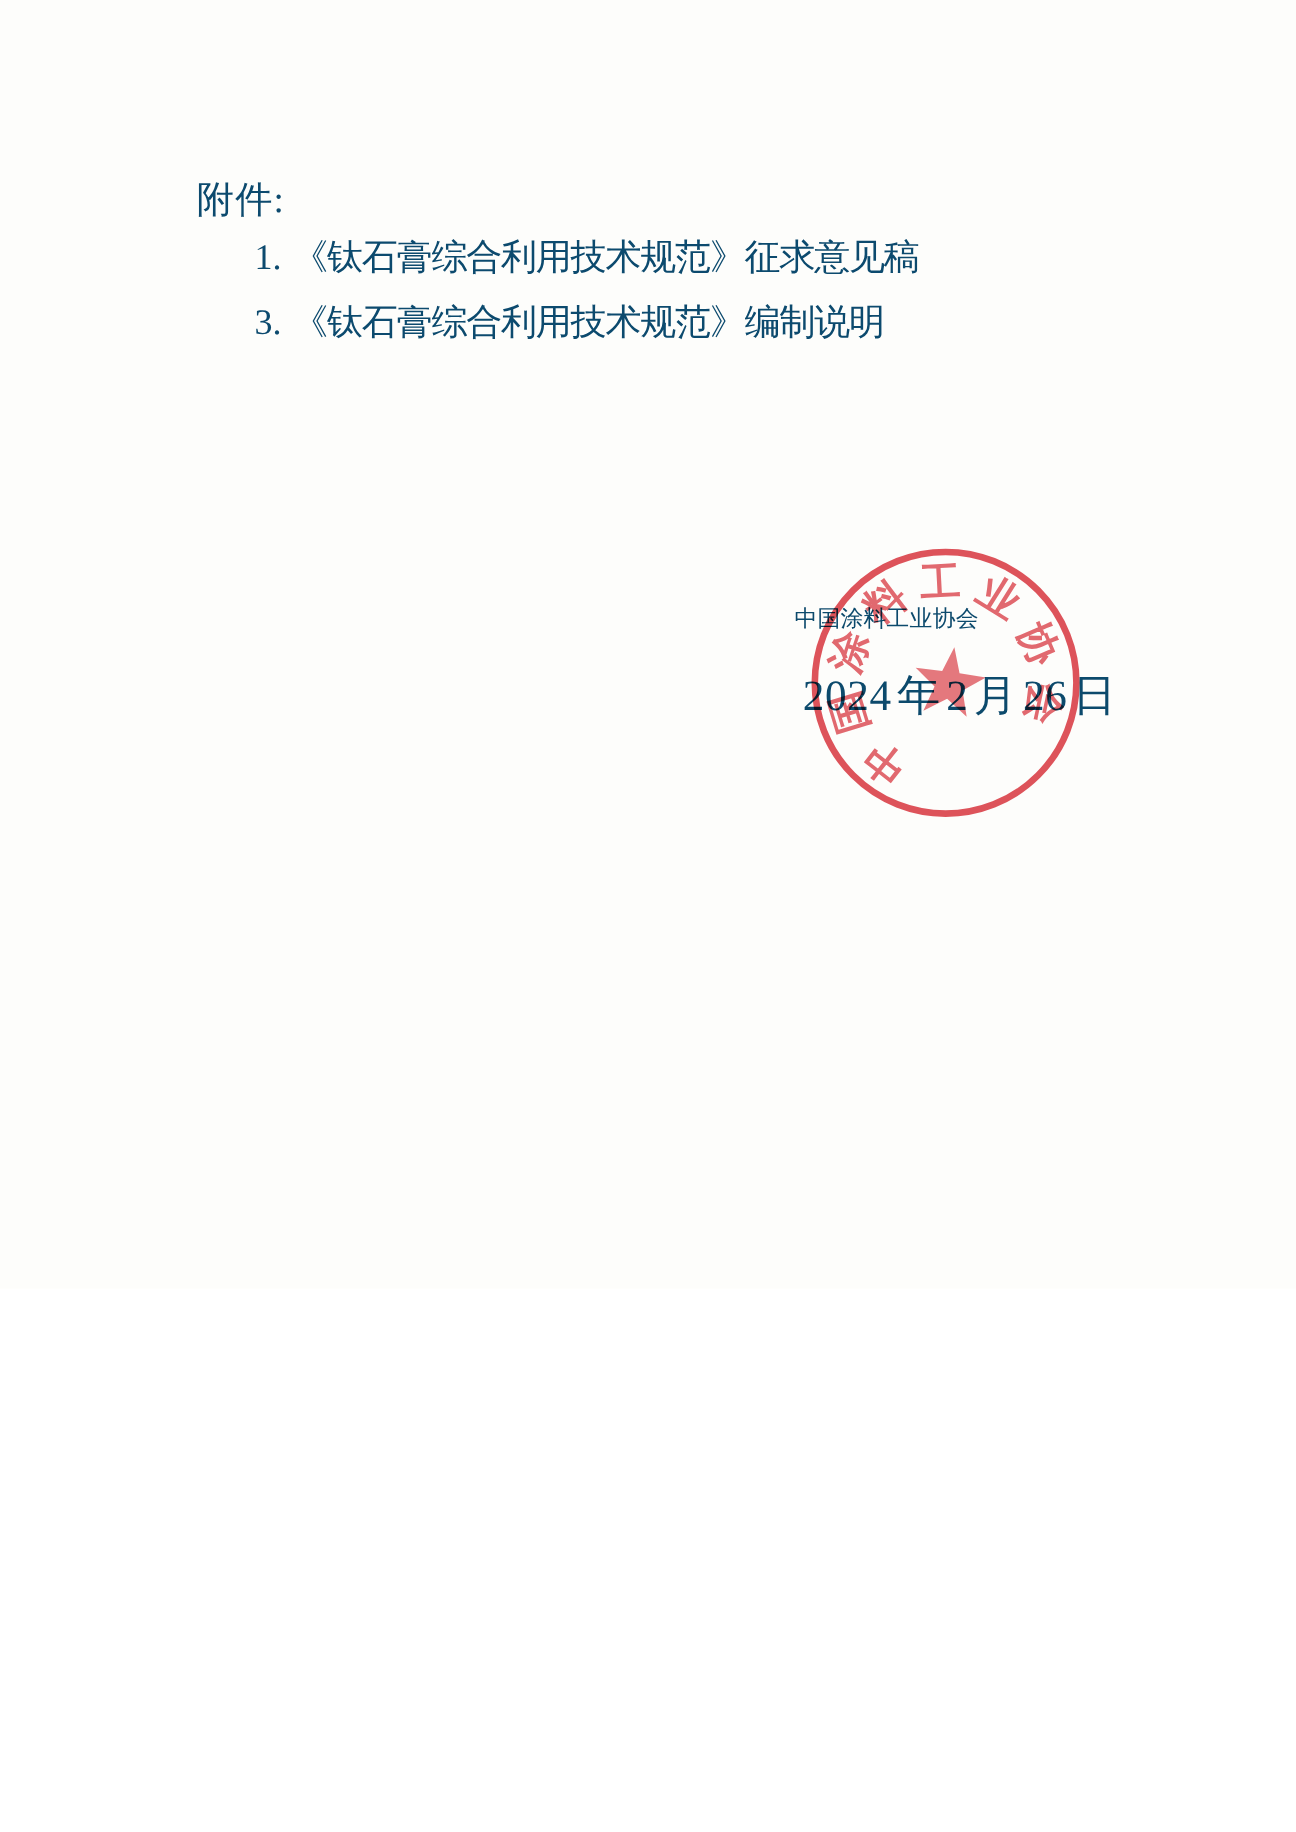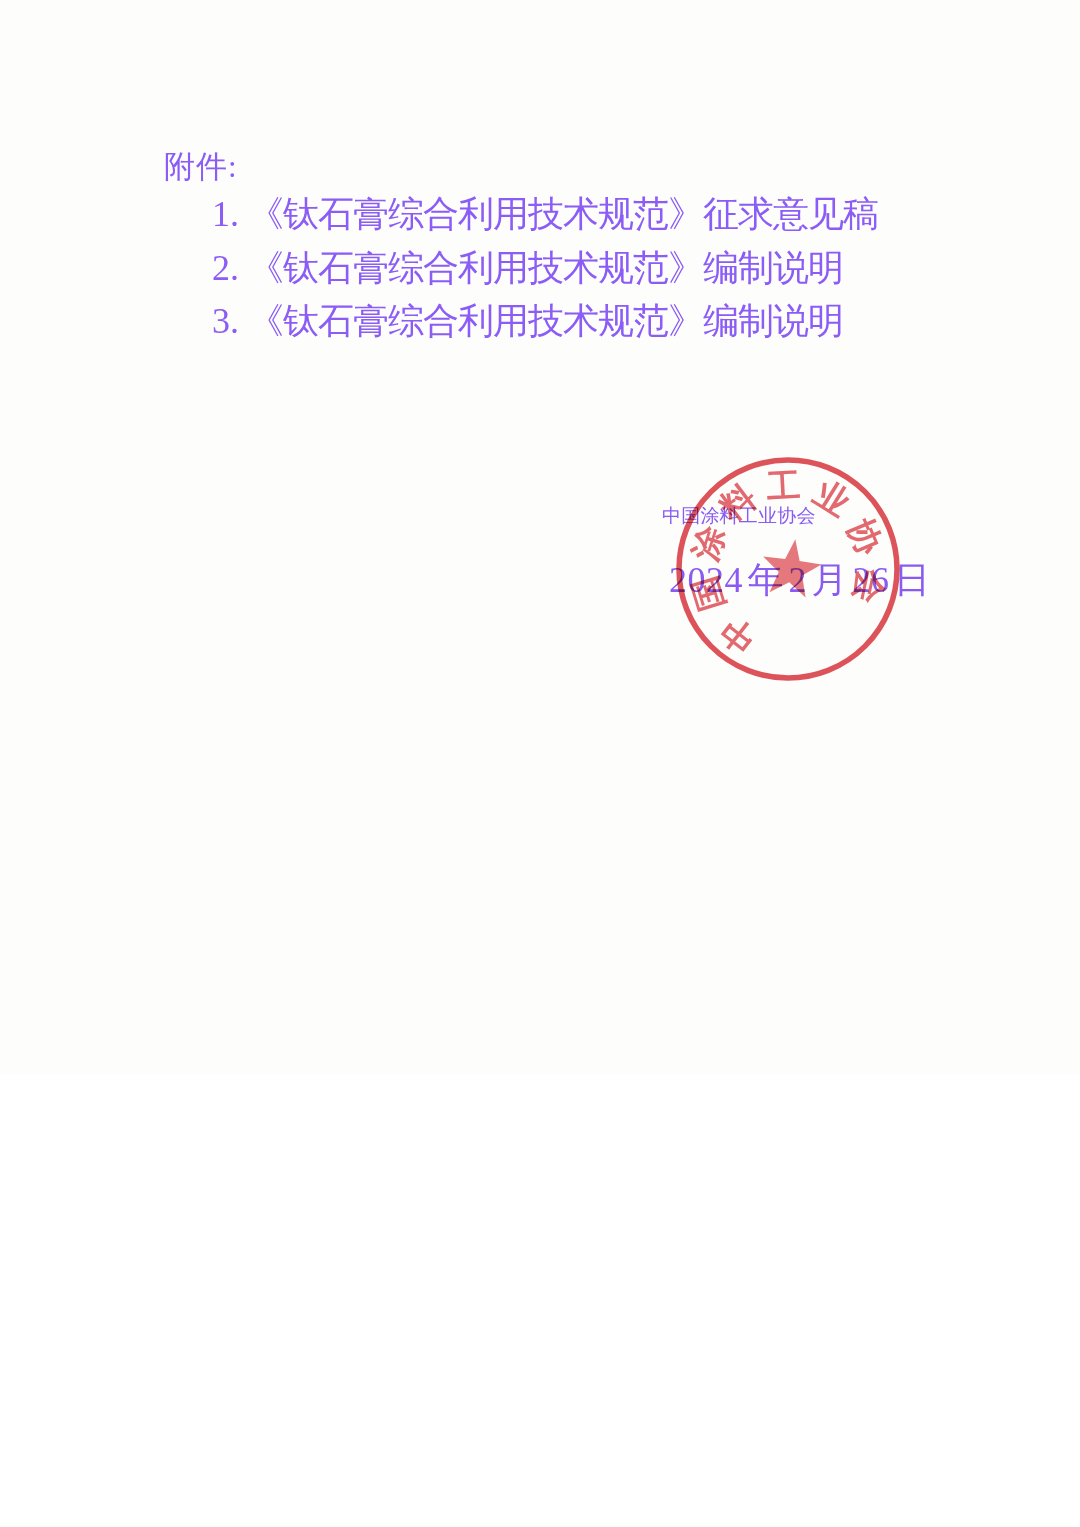--- a/index.html
+++ b/index.html
@@ -2,36 +2,36 @@
 <html><head>
 <meta charset="utf-8">
 <style>
   html, body { margin: 0; padding: 0; background: #ffffff; }
   .page {
     position: relative;
     width: 1080px;
     height: 1074px;
     background: #fdfdfb;
     font-family: "Liberation Serif", "DejaVu Serif", serif;
-    color: #8b5cf6;
+    color: #0c4a6e;
     overflow: hidden;
   }
   .attachments-heading {
     position: absolute;
     left: 164px;
     top: 146px;
     font-size: 31px;
     letter-spacing: 1px;
     white-space: nowrap;
   }
   .attachment-list {
     position: absolute;
     left: 212px;
     top: 188px;
-    font-size: 36px;
+    font-size: 30px;
     line-height: 53.5px;
   }
   .attachment-item { white-space: nowrap; }
   .attachment-number { display: inline-block; margin-right: 9px; }
   .attachment-title { letter-spacing: -1px; }
   .signature-org {
     position: absolute;
     left: 662px;
     top: 503px;
     font-size: 19px;
@@ -85,23 +85,20 @@
 
 <div class="page">
 
   <div class="attachments-heading">附件:</div>
 
   <div class="attachment-list">
     <div class="attachment-item">
       <span class="attachment-number">1.</span><span class="attachment-title">《钛石膏综合利用技术规范》征求意见稿</span>
     </div>
     <div class="attachment-item">
-      <span class="attachment-number">2.</span><span class="attachment-title">《钛石膏综合利用技术规范》编制说明</span>
-    </div>
-    <div class="attachment-item">
       <span class="attachment-number">3.</span><span class="attachment-title">《钛石膏综合利用技术规范》编制说明</span>
     </div>
   </div>
 
   <svg class="official-seal" viewBox="0 0 236 236" xmlns="http://www.w3.org/2000/svg">
     <circle class="seal-border" cx="118" cy="118" r="109" stroke="#dc4049"></circle>
     <g transform="translate(121,119) rotate(8)">
       <polygon class="seal-star" points="0,-31 7.3,-10 29.5,-9.6 11.8,3.8 18.2,25.1 0,12.4 -18.2,25.1 -11.8,3.8 -29.5,-9.6 -7.3,-10" fill="#dc4049"></polygon>
     </g>
     <text class="seal-arc-char" transform="translate(66.9,183.4) rotate(218)" fill="#dc4049">中</text>

